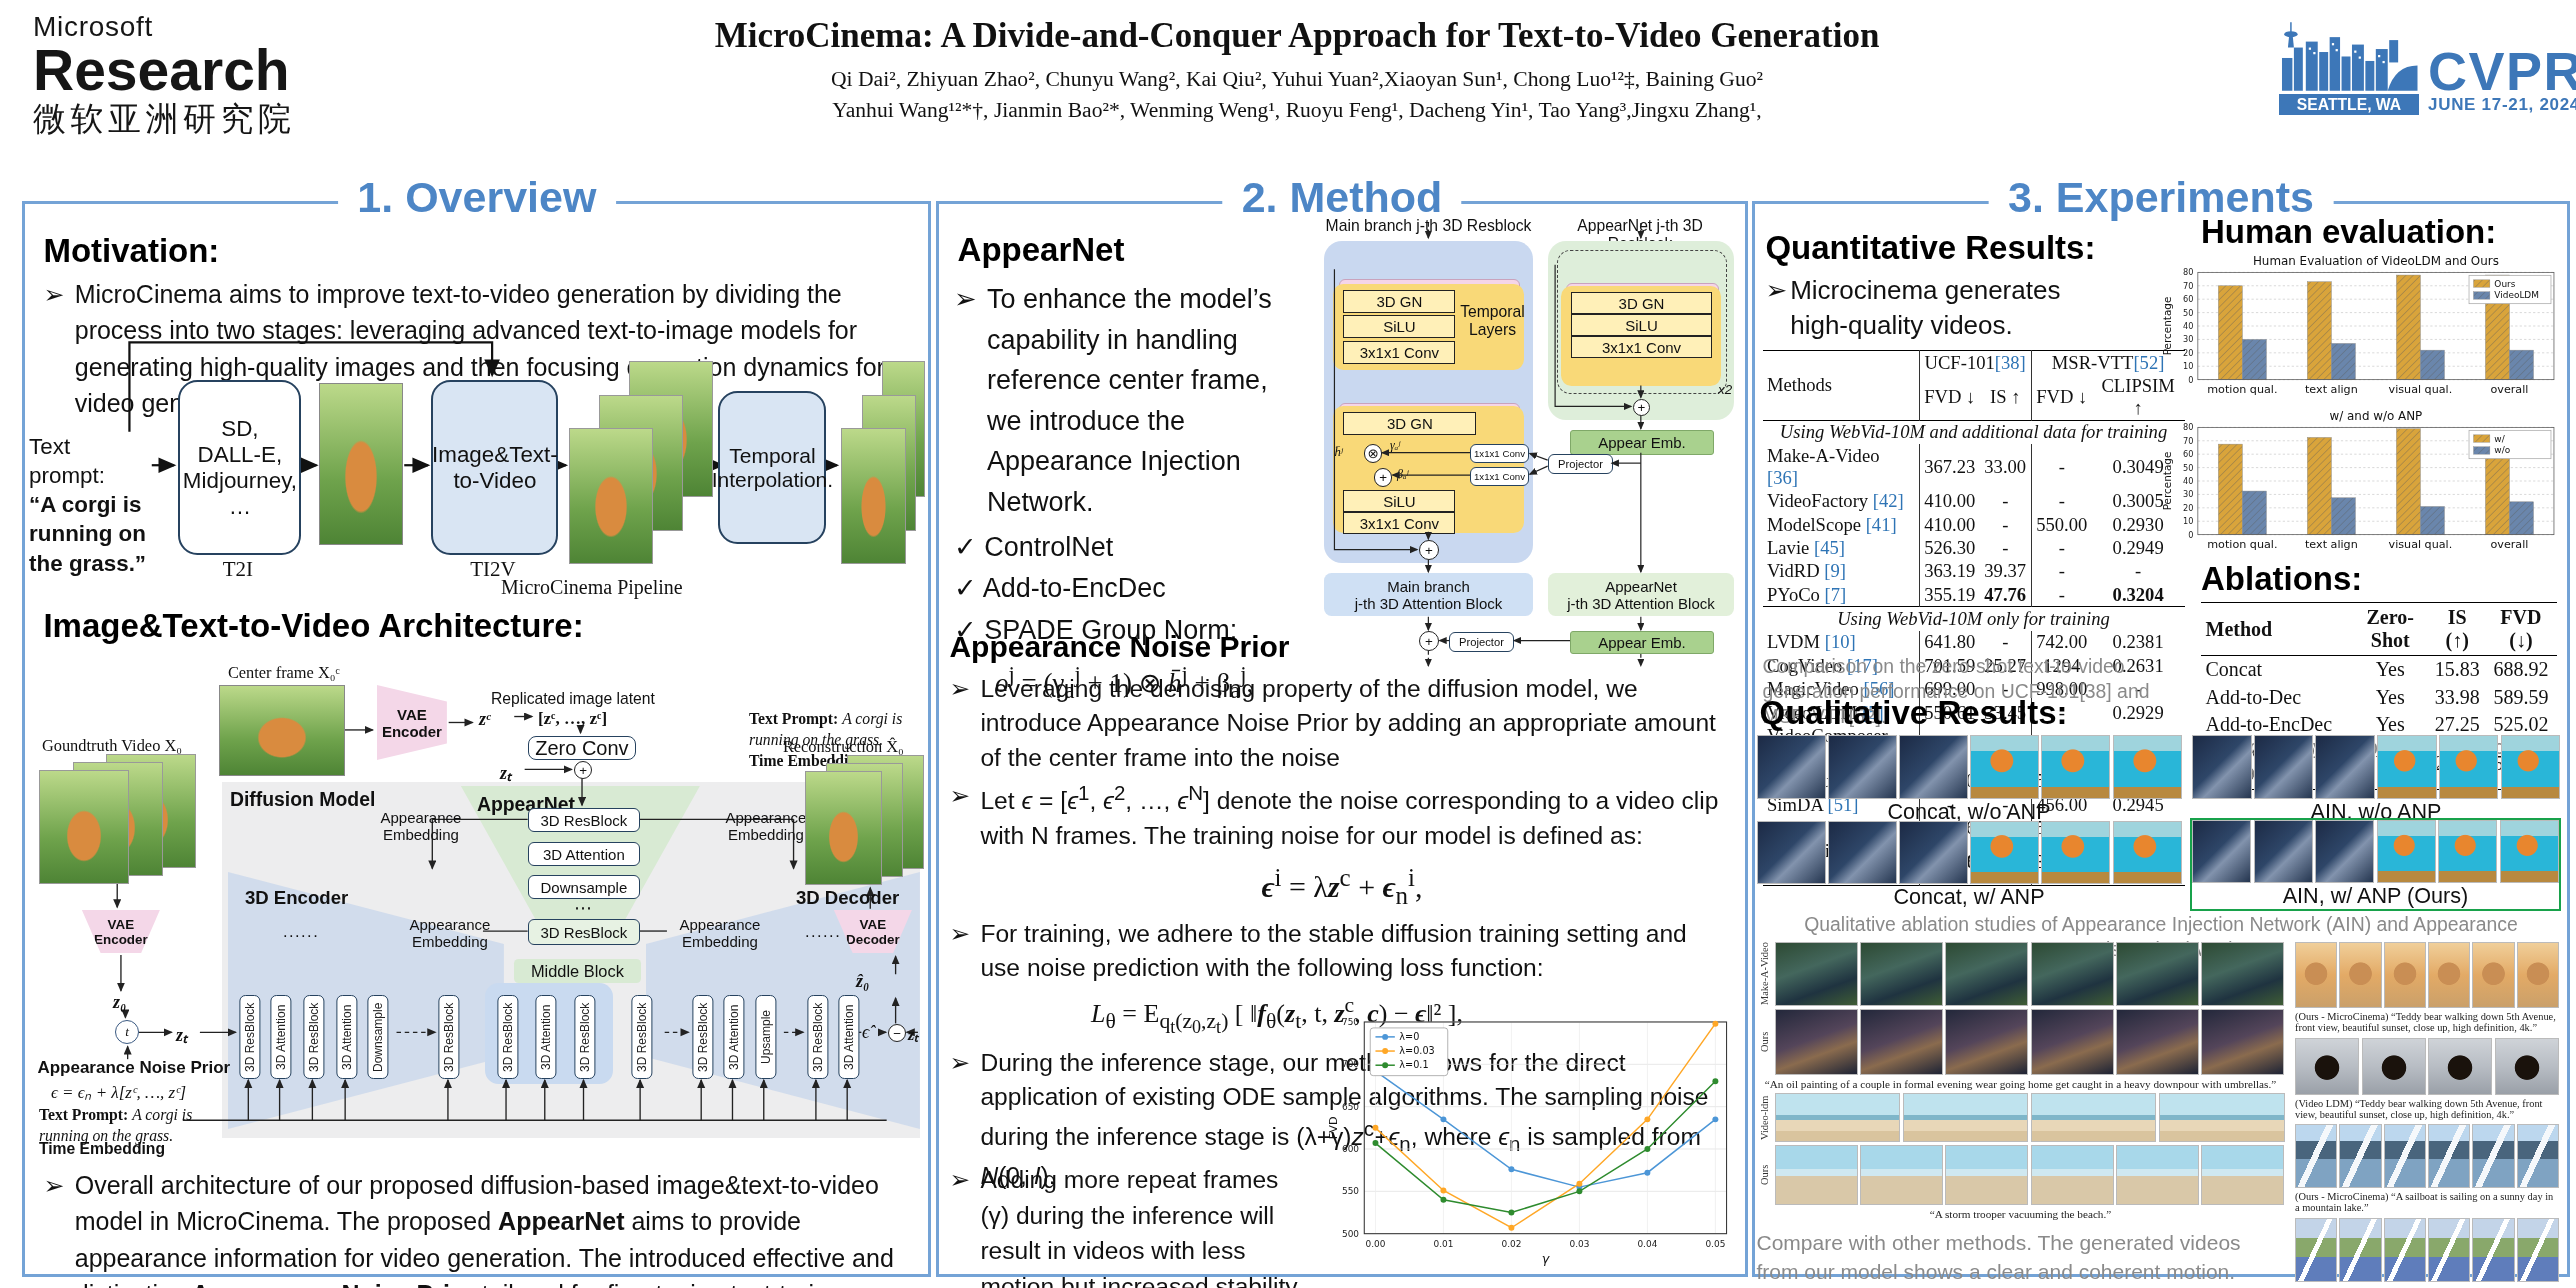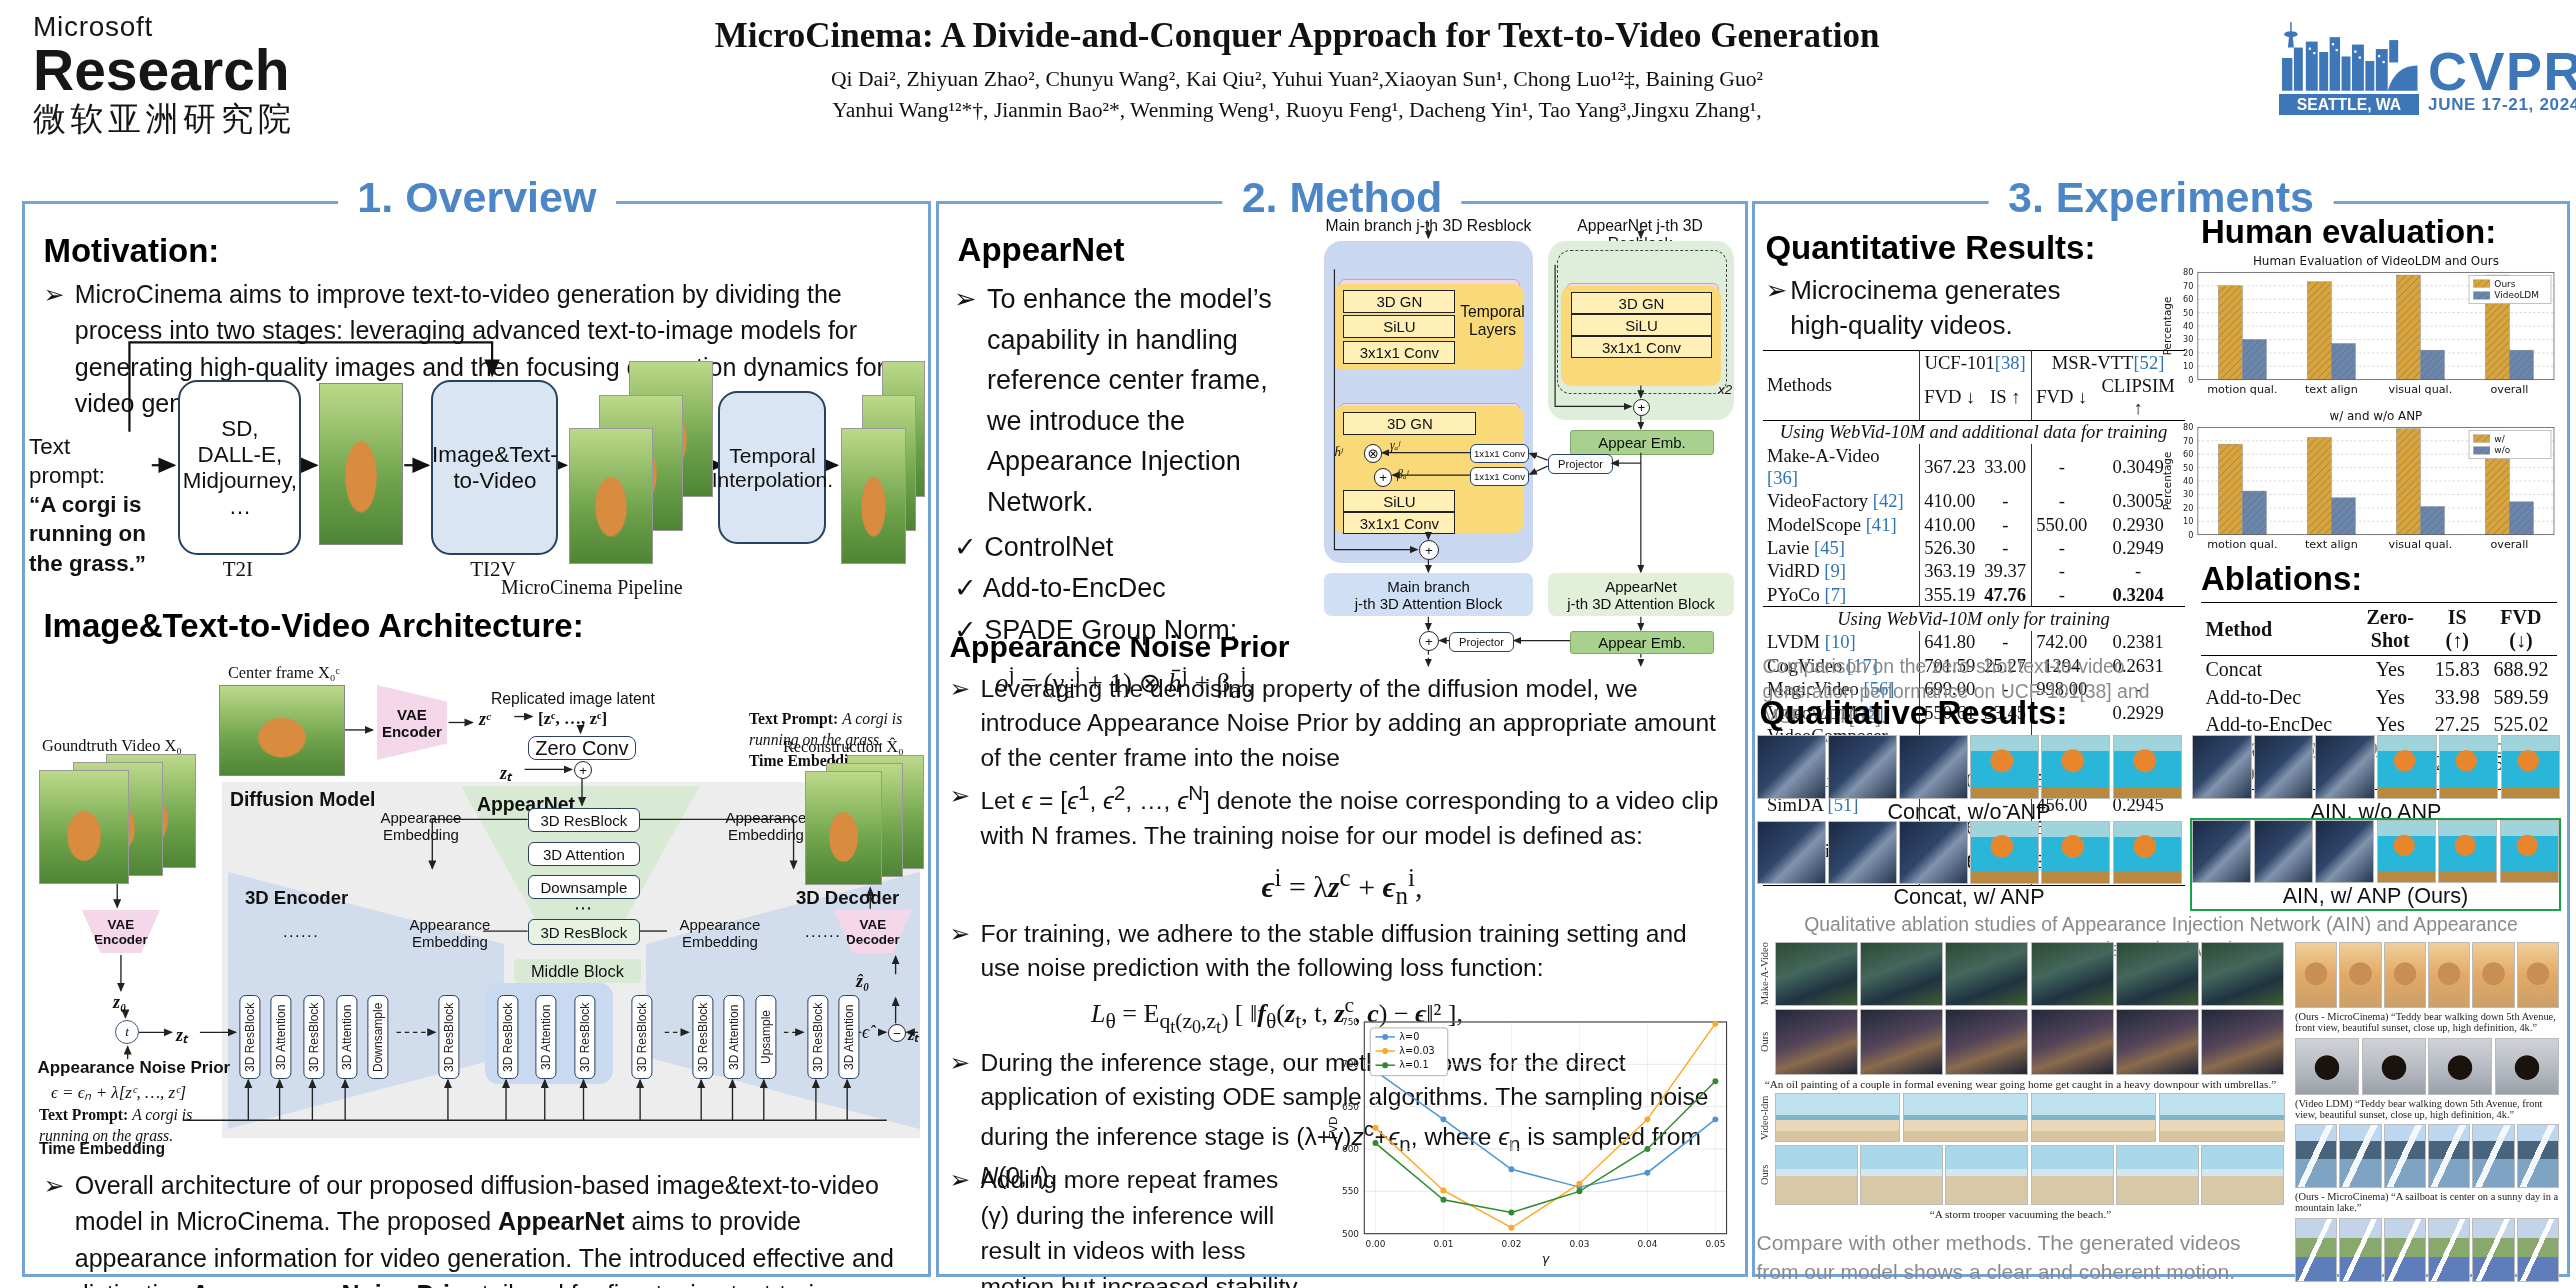--- a/index.html
+++ b/index.html
@@ -951,21 +951,21 @@
         <div style="display: flex; gap: 3px; margin-bottom: 3px; align-items: stretch;">
           <div class="strip" style="flex: 1 1 0%; height: 64px;">
             <div class="tile ph-sail"></div>
             <div class="tile ph-sail"></div>
             <div class="tile ph-sail"></div>
             <div class="tile ph-sail"></div>
             <div class="tile ph-sail"></div>
             <div class="tile ph-sail"></div>
           </div>
         </div>
-        <div class="cmp-caption-r">(Ours - MicroCinema) “A sailboat is center on a sunny day in a mountain lake.”</div>
+        <div class="cmp-caption-r">(Ours - MicroCinema) “A sailboat is sailing on a sunny day in a mountain lake.”</div>
         <div style="display: flex; gap: 3px; margin-bottom: 3px; align-items: stretch;">
           <div class="strip" style="flex: 1 1 0%; height: 64px;">
             <div class="tile ph-sail2"></div>
             <div class="tile ph-sail2"></div>
             <div class="tile ph-sail2"></div>
             <div class="tile ph-sail2"></div>
             <div class="tile ph-sail2"></div>
             <div class="tile ph-sail2"></div>
           </div>
         </div>

